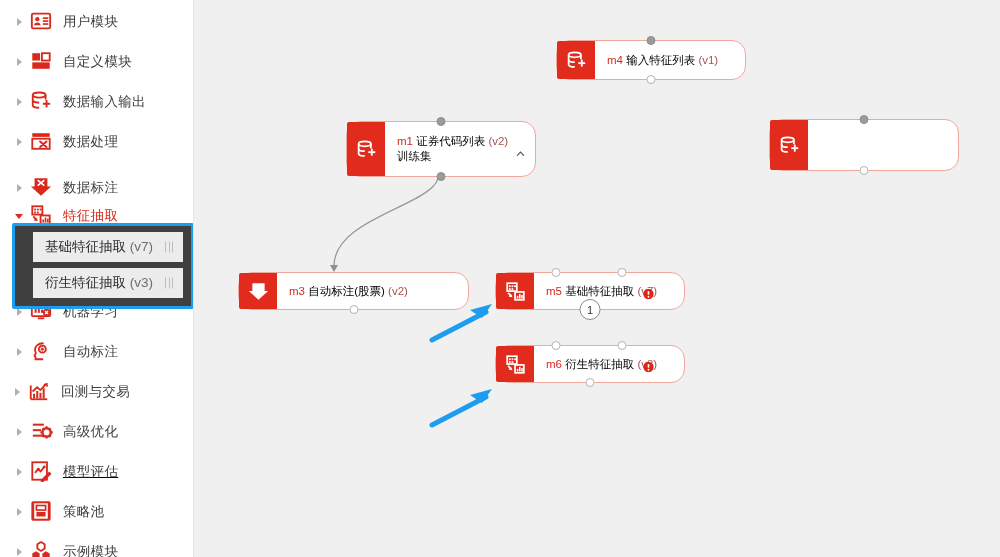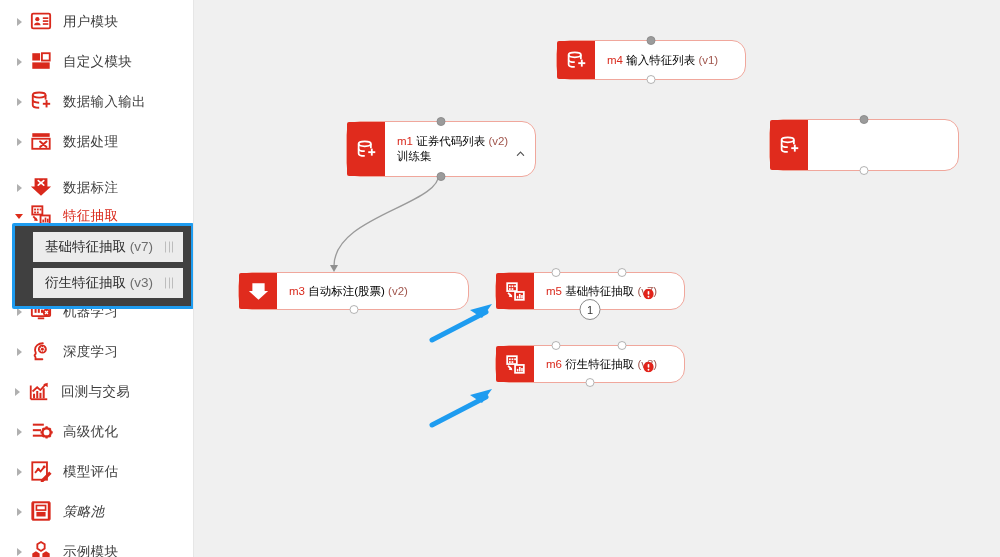--- a/index.html
+++ b/index.html
@@ -258,21 +258,21 @@
         <div class="cat" style="position: absolute; top: 332px; left: 0px; right: 0px;">
           <span class="caret">
             <i></i>
           </span>
           <span class="cat-ico"><svg width="22" height="22" viewBox="0 0 24 24" fill="none">
               <path d="M14 3.5c-5 0-8.5 3.4-8.5 7 0 1.9.8 2.7.8 4 0 1.2-1.3 1.4-1.3 2.4 0 .9 1 1 1 1.9v2.2h7.5" fill="none" stroke="#d9291c" stroke-width="2" stroke-linecap="round"></path>
         <circle cx="13.5" cy="10" r="4" fill="none" stroke="#d9291c" stroke-width="1.7"></circle>
         <circle cx="13.5" cy="10" r="1.6" fill="#d9291c"></circle>
         <path d="M13.5 6v1.6M13.5 12.4V14M9.5 10h1.6M15.9 10h1.6M10.7 7.2l1.1 1.1M15.2 11.7l1.1 1.1M16.3 7.2l-1.1 1.1M11.8 11.7l-1.1 1.1" stroke="#d9291c" stroke-width="1.5"></path>
             </svg></span>
-          <span class="cat-label">深度学习</span>
+          <span class="cat-label">自动标注</span>
         </div>
         <div class="cat" style="position: absolute; top: 372px; left: 0px; right: 0px; padding-left: 12px;">
           <span class="caret">
             <i></i>
           </span>
           <span class="cat-ico"><svg width="22" height="22" viewBox="0 0 24 24" fill="none">
               <path d="M3 21V6" stroke="#d9291c" stroke-width="2"></path>
               <path d="M3 21h18" stroke="#d9291c" stroke-width="2"></path>
         <rect x="5.5" y="15" width="2.2" height="5" fill="#d9291c"></rect>
               <rect x="9" y="12" width="2.2" height="8" fill="#d9291c"></rect>
@@ -291,34 +291,34 @@
               <rect x="2" y="4" width="12" height="2.2" fill="#d9291c"></rect>
               <rect x="2" y="10" width="9" height="2.2" fill="#d9291c"></rect>
         <rect x="2" y="16" width="12" height="2.2" fill="#d9291c"></rect>
         <circle cx="17" cy="13.5" r="4.5" fill="none" stroke="#d9291c" stroke-width="2.6"></circle>
         <g stroke="#d9291c" stroke-width="2.4">
                 <path d="M17 6.8v2M17 18.2v2M10.3 13.5h2M21.7 13.5h2M12.6 9.1l1.4 1.4M20 17l1.4 1.4M21.4 9.1L20 10.5M14 17l-1.4 1.4"></path>
               </g>
             </svg></span>
           <span class="cat-label">高级优化</span>
         </div>
-        <div class="cat" style="position: absolute; top: 452px; left: 0px; right: 12px;">
+        <div class="cat" style="position: absolute; top: 452px; left: 0px; right: 12px; text-decoration: underline;">
           <span class="caret">
             <i></i>
           </span>
           <span class="cat-ico"><svg width="22" height="22" viewBox="0 0 24 24" fill="none">
               <rect x="2.5" y="2.5" width="16" height="19" fill="none" stroke="#d9291c" stroke-width="2"></rect>
         <path d="M5.5 14l3.5-4 2.5 2.5 4-5" fill="none" stroke="#d9291c" stroke-width="2"></path>
         <circle cx="9" cy="10" r="1.6" fill="#d9291c"></circle>
               <circle cx="15.5" cy="7.5" r="1.6" fill="#d9291c"></circle>
         <path d="M12 21.5l9-9 2.5 2.5-9 9-3 .5z" fill="#d9291c"></path>
             </svg></span>
           <span class="cat-label">模型评估</span>
         </div>
-        <div class="cat" style="position: absolute; top: 492px; left: 0px; right: 16px; font-style: italic;">
+        <div class="cat" style="position: absolute; top: 492px; left: 0px; right: 16px;">
           <span class="caret">
             <i></i>
           </span>
           <span class="cat-ico"><svg width="22" height="22" viewBox="0 0 24 24" fill="none">
               <rect x="3.5" y="2.5" width="17" height="19" fill="none" stroke="#d9291c" stroke-width="2.2"></rect>
         <rect x="7" y="6" width="10" height="5" fill="none" stroke="#d9291c" stroke-width="1.8"></rect>
         <rect x="7" y="13" width="10" height="5" fill="#d9291c"></rect>
         <rect x="1.5" y="2.5" width="2.5" height="19" fill="#d9291c"></rect>
               <rect x="20" y="2.5" width="2.5" height="19" fill="#d9291c"></rect>
             </svg></span>

